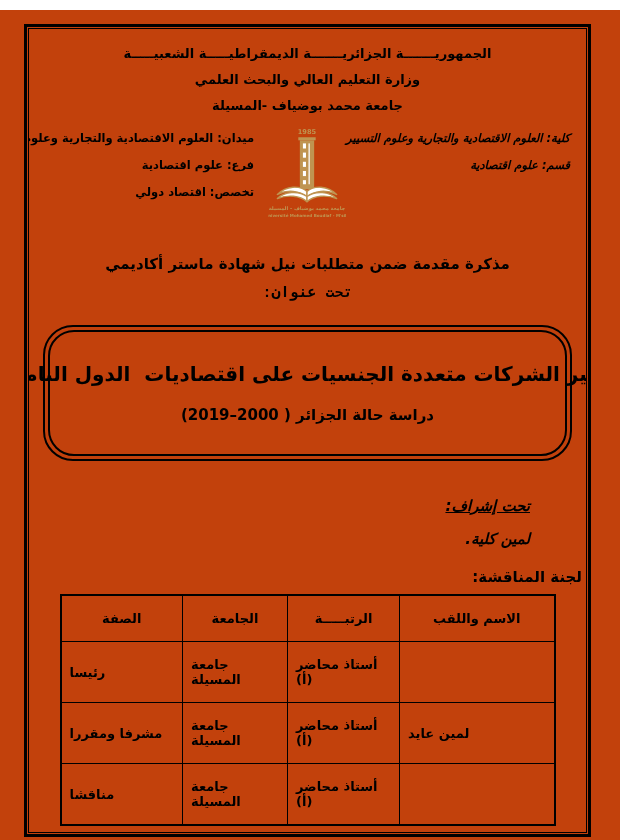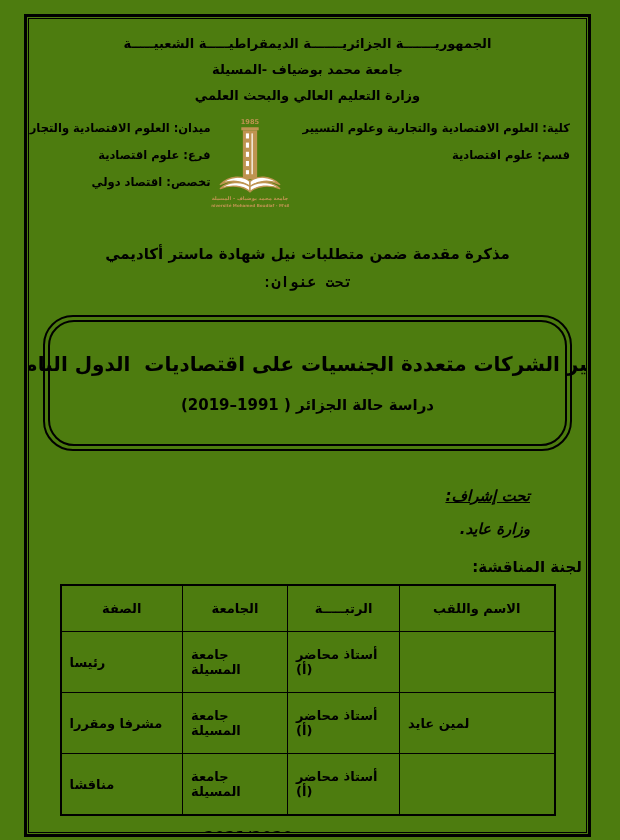--- a/index.html
+++ b/index.html
@@ -3,36 +3,36 @@
 <meta charset="utf-8">
 <style>
   * { margin:0; padding:0; box-sizing:border-box; }
   html,body { background:#ffffff; }
   body {
     width:620px; height:840px;
     font-family:"DejaVu Sans", sans-serif;
     font-weight:700; color:#000;
     position:relative; overflow:hidden;
   }
-  .page { position:absolute; inset:0; background:#4d7c0f; }
+  .page { position:absolute; inset:0; background:#c2410c;margin-top:10px; }
   .frame-outer {
     position:absolute; left:24px; top:14px; right:29px; bottom:3px;
     border:3px solid #000;
   }
   .frame-inner {
     position:absolute; inset:1px;
     border:1px solid #000;
     padding:12px 4px 0 4px;
     overflow:hidden;
   }
   .header-block { text-align:center; font-size:13px; line-height:26px; }
   .info-row { display:flex; margin-top:6px; height:94px; align-items:flex-start; }
   .faculty-col { flex:1.05; font-size:11.5px; line-height:27px; text-align:start;
-                 padding-inline-start:12px; white-space:nowrap; }
-  .logo-col { width:92px; flex:0 0 92px; display:flex; justify-content:flex-end; }
+                 padding-inline-start:12px; white-space:nowrap;font-style:italic; }
+  .logo-col { width:92px; flex:0 0 92px; display:flex; justify-content:flex-start; }
   .field-col { flex:1; font-size:11.5px; line-height:27px; text-align:start; white-space:nowrap; }
   .intro { margin-top:34px; text-align:center; font-size:15px; line-height:22px; }
   .intro .l2 { margin-top:8px;font-family:Liberation Mono, monospace; }
   .title-box {
     margin:20px 10px 0 10px;
     border:2px solid #000; border-radius:30px; padding:3px;
   }
   .title-box-inner {
     border:2px solid #000; border-radius:26px; height:126px;
     display:flex; flex-direction:column; justify-content:center; align-items:center;
@@ -66,22 +66,22 @@
 </style>
 </head>
 <body>
 
 <div class="page">
   <div class="frame-outer">
     <div class="frame-inner">
 
       <div class="header-block">
         <div>الجمهوريـــــــة الجزائريـــــــة الديمقراطيـــــة الشعبيـــــة</div>
+        <div>وزارة التعليم العالي والبحث العلمي</div>
         <div>جامعة محمد بوضياف -المسيلة</div>
-        <div>وزارة التعليم العالي والبحث العلمي</div>
       </div>
 
       <div class="info-row">
         <div class="faculty-col">
           <div>كلية: العلوم الاقتصادية والتجارية وعلوم التسيير</div>
           <div>قسم: علوم اقتصادية</div>
         </div>
 
         <div class="logo-col">
           <svg width="78" height="94" viewBox="0 0 72 92">
@@ -115,28 +115,28 @@
       </div>
 
       <div class="intro">
         <div>مذكرة مقدمة ضمن متطلبات نيل شهادة ماستر أكاديمي</div>
         <div class="l2">تحت عنوان:</div>
       </div>
 
       <div class="title-box">
         <div class="title-box-inner">
           <div class="thesis-title">تأثير الشركات متعددة الجنسيات على اقتصاديات &nbsp;الدول النامية</div>
-          <div class="thesis-subtitle">دراسة حالة الجزائر ( 1991–2019)</div>
+          <div class="thesis-subtitle">دراسة حالة الجزائر ( 2000–2019)</div>
         </div>
       </div>
 
       <div class="prep-row">
         <div class="supervision-col">
           <div class="prep-label u">تحت إشراف:</div>
-          <div class="supervisor-name">وزارة عايد.</div>
+          <div class="supervisor-name">لمين كلية.</div>
         </div>
       </div>
 
       <div class="committee-heading">لجنة المناقشة:</div>
 
       <table class="committee">
         <colgroup>
           <col class="col-name">
             <col class="col-rank">
             <col class="col-univ">

